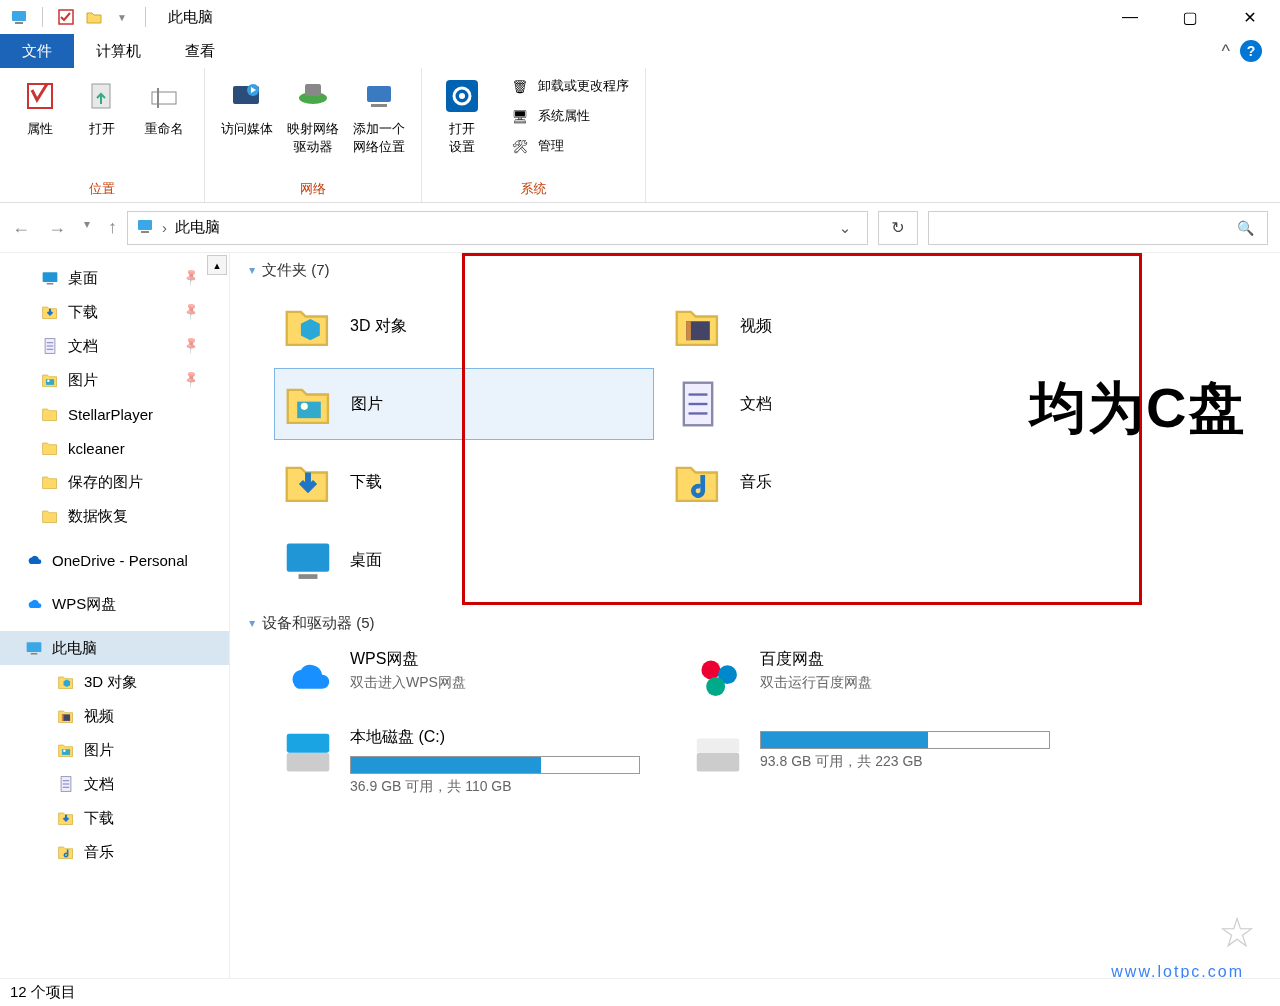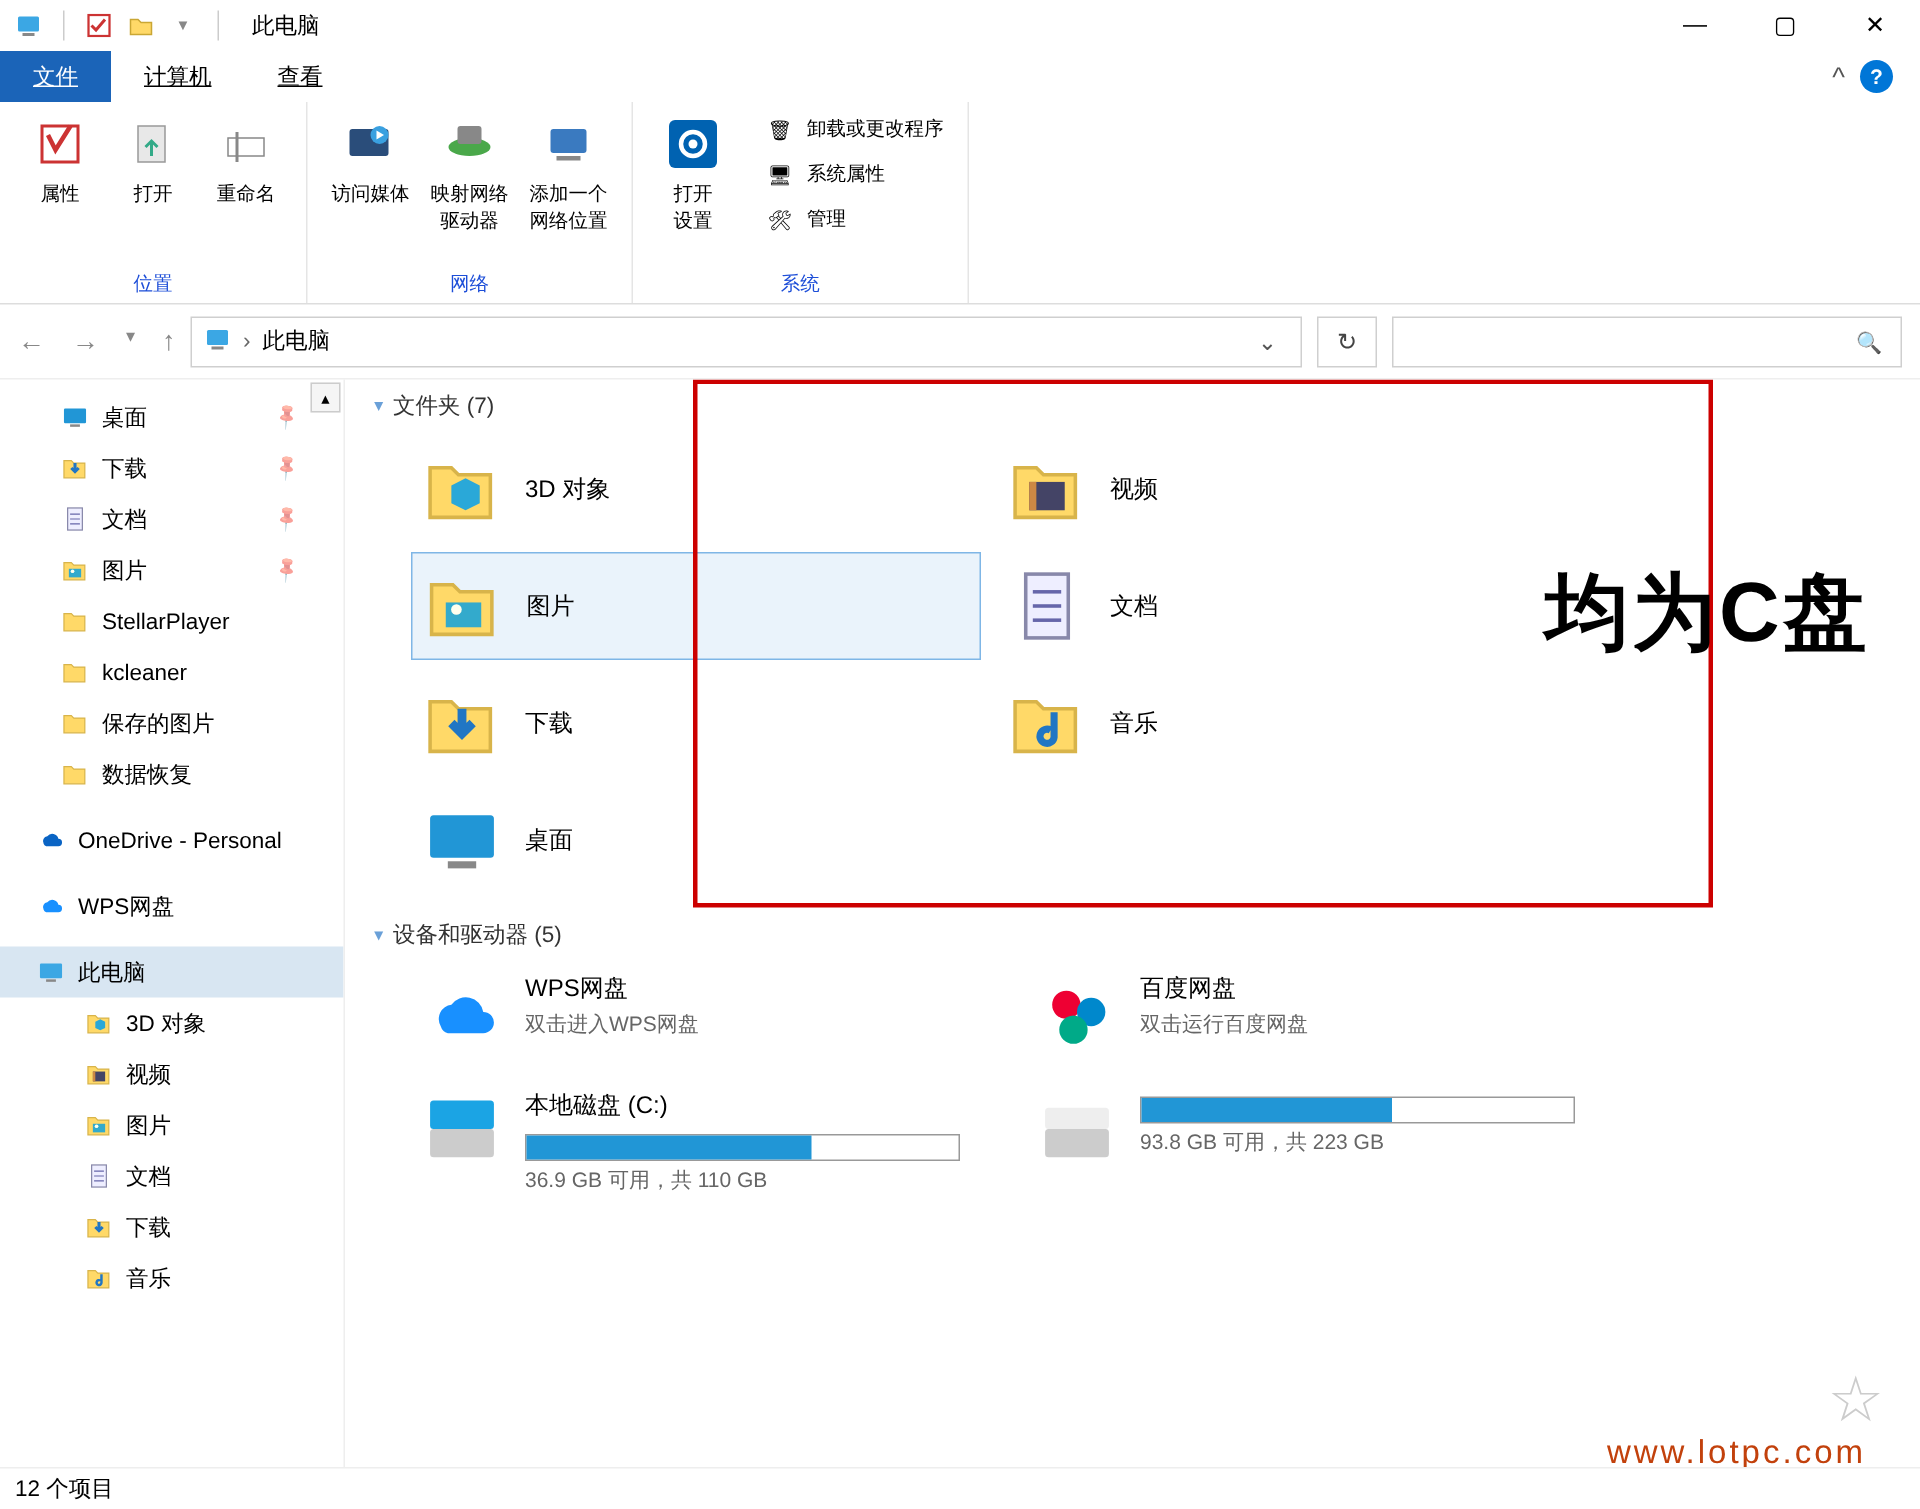--- a/index.html
+++ b/index.html
@@ -9,33 +9,33 @@
 .titlebar { height: 34px; display: flex; align-items: center; background: #fff; }
 .qat { display: flex; align-items: center; gap: 10px; padding: 0 10px; }
 .qat-icon { width: 18px; height: 18px; display: flex; align-items: center; justify-content: center; }
 .qat-sep { width: 1px; height: 20px; background: #ccc; margin: 0 4px; }
 .title-text { margin-left: 8px; font-size: 15px; }
 .win-controls { margin-left: auto; display: flex; }
 .win-btn { width: 60px; height: 34px; display: flex; align-items: center; justify-content: center; font-size: 16px; }
 
 
 .tabs { height: 34px; display: flex; align-items: stretch; }
-.tab { padding: 0 22px; display: flex; align-items: center; font-size: 15px; text-decoration: underline; }
+.tab { padding: 0 22px; display: flex; align-items: center; font-size: 15px; }
 .tab.active { background: #1b64b8; color: #fff; }
 .help-icon { margin-left: auto; margin-right: 18px; display: flex; align-items: center; gap: 10px; }
 .help-circle { width: 22px; height: 22px; border-radius: 50%; background: #0076d7; color: #fff; display: flex; align-items: center; justify-content: center; font-size: 14px; font-weight: bold; }
 .chevron { font-size: 18px; color: #555; }
 
 
 .ribbon { height: 135px; display: flex; border-bottom: 1px solid #ddd; }
 .ribbon-group { padding: 8px 16px 4px; display: flex; flex-direction: column; border-right: 1px solid #e5e5e5; }
 .ribbon-row { display: flex; gap: 14px; flex: 1; }
 .ribbon-btn { display: flex; flex-direction: column; align-items: center; justify-content: flex-start; gap: 4px; min-width: 48px; text-align: center; font-size: 13px; }
 .ribbon-btn .icon { width: 40px; height: 40px; display: flex; align-items: center; justify-content: center; }
-.ribbon-group-label { text-align: center; font-size: 13px; color: #1d4ed8; margin-top: 4px; }
+.ribbon-group-label { text-align: center; font-size: 13px; color: #c2410c; margin-top: 4px; }
 .ribbon-small-list { display: flex; flex-direction: column; gap: 10px; font-size: 13px; margin-left: 10px; }
 .ribbon-small-item { display: flex; align-items: center; gap: 8px; }
 .ribbon-small-item .icon { width: 20px; height: 20px; display:flex; align-items:center; justify-content:center; }
 
 
 .navbar { height: 50px; display: flex; align-items: center; gap: 10px; padding: 0 12px; border-bottom: 1px solid #eee; }
 .nav-arrows { display: flex; gap: 18px; font-size: 18px; color: #888; }
 .breadcrumb { flex: 1; height: 34px; border: 1px solid #cfcfcf; display: flex; align-items: center; padding: 0 8px; gap: 8px; font-size: 15px; }
 .bc-ddl { width: 28px; text-align: center; color: #555; }
 .refresh { width: 40px; height: 34px; border: 1px solid #cfcfcf; display: flex; align-items: center; justify-content: center; font-size: 16px; color: #444; }
@@ -66,21 +66,21 @@
 .device-ico { width: 56px; height: 56px; display: flex; align-items: center; justify-content: center; }
 .device-info { display: flex; flex-direction: column; gap: 4px; }
 .device-title { font-size: 16px; }
 .device-sub { font-size: 14px; color: #666; }
 .progress { width: 290px; height: 18px; border: 1px solid #999; margin-top: 4px; position: relative; }
 .progress-fill { height: 100%; background: #2196d6; }
 
 .annot { position: absolute; left: 800px; top: 118px; font-size: 56px; font-weight: 700; letter-spacing: 2px; }
 .watermark { position: absolute; right: 24px; bottom: 36px; color: #ccc; font-size: 32px; display: flex; align-items: center; gap: 10px; }
 .watermark-star { font-size: 42px; }
-.watermark-url { position: absolute; right: 36px; bottom: 12px; color: #c2410c; font-size: 22px; letter-spacing: 2px; }
+.watermark-url { position: absolute; right: 36px; bottom: 12px; color: #3b82f6; font-size: 16px; letter-spacing: 2px; }
 
 .status { position: absolute; bottom: 0; left: 0; height: 28px; display: flex; align-items: center; padding: 0 10px; font-size: 15px; border-top: 1px solid #eee; width: 100%; background: #fff; }
 </style>
 </head>
 <body>
 
 <div class="titlebar">
   <div class="qat">
     <span class="qat-icon">
         <svg width="18" height="18">

